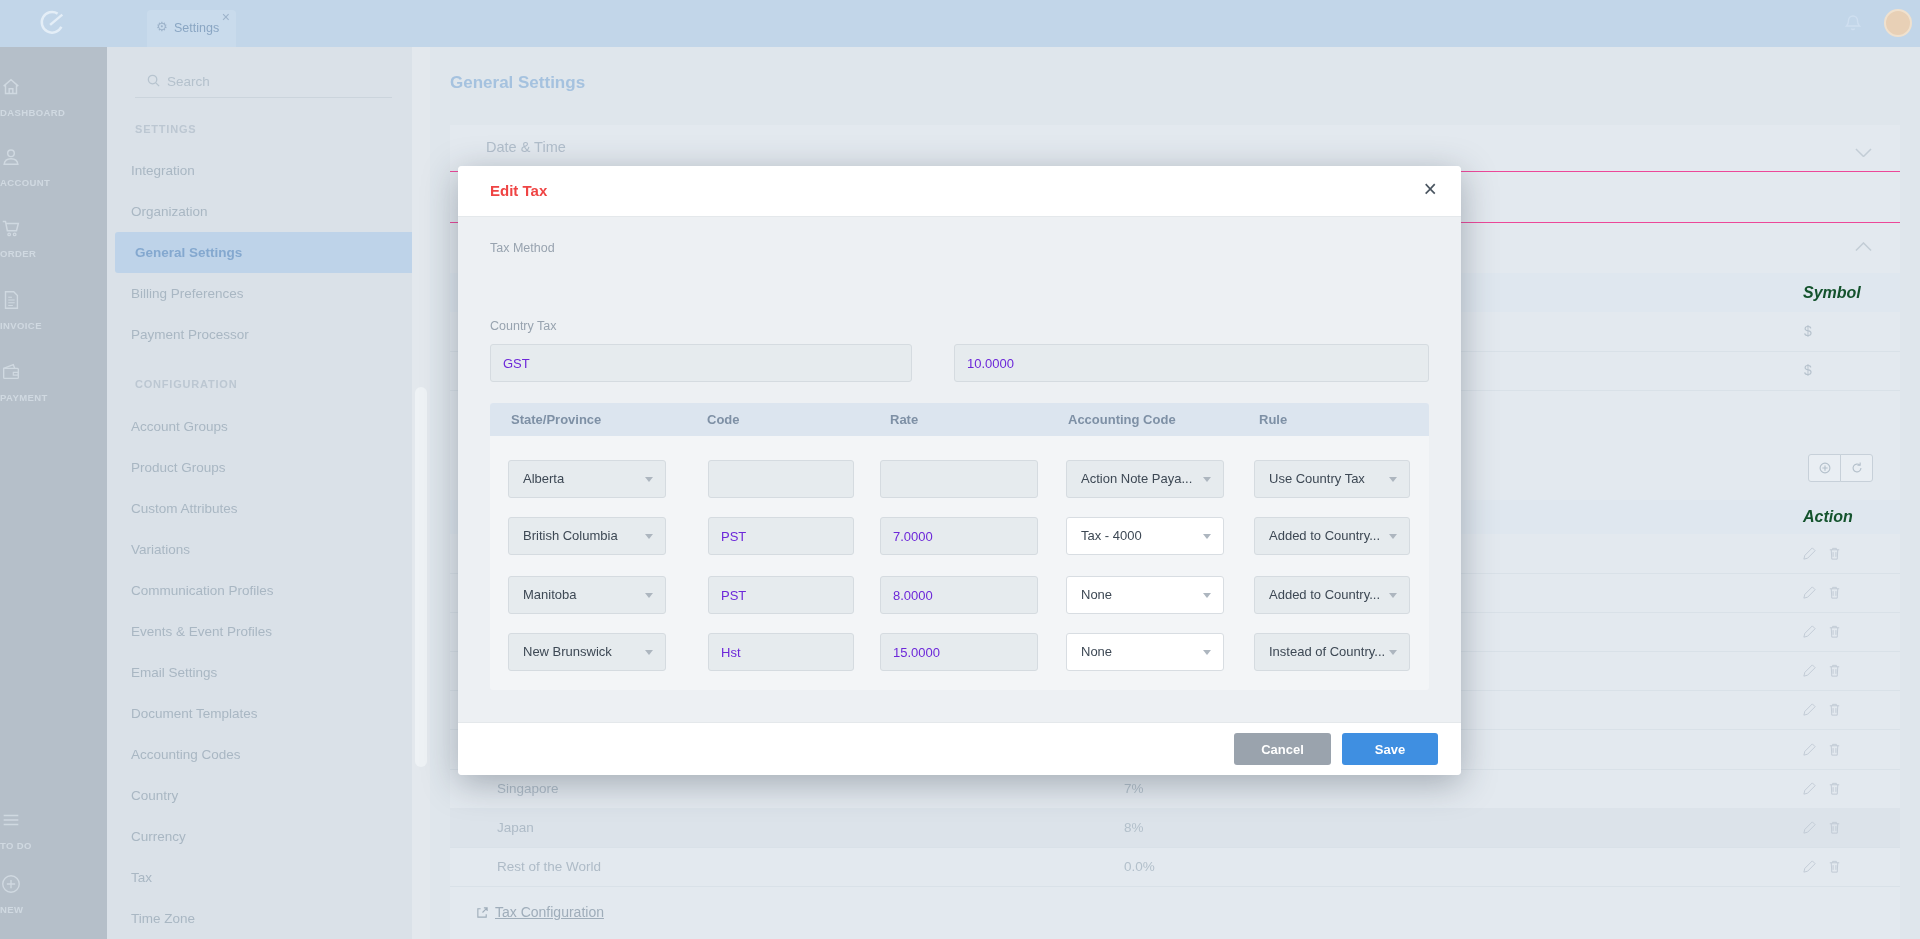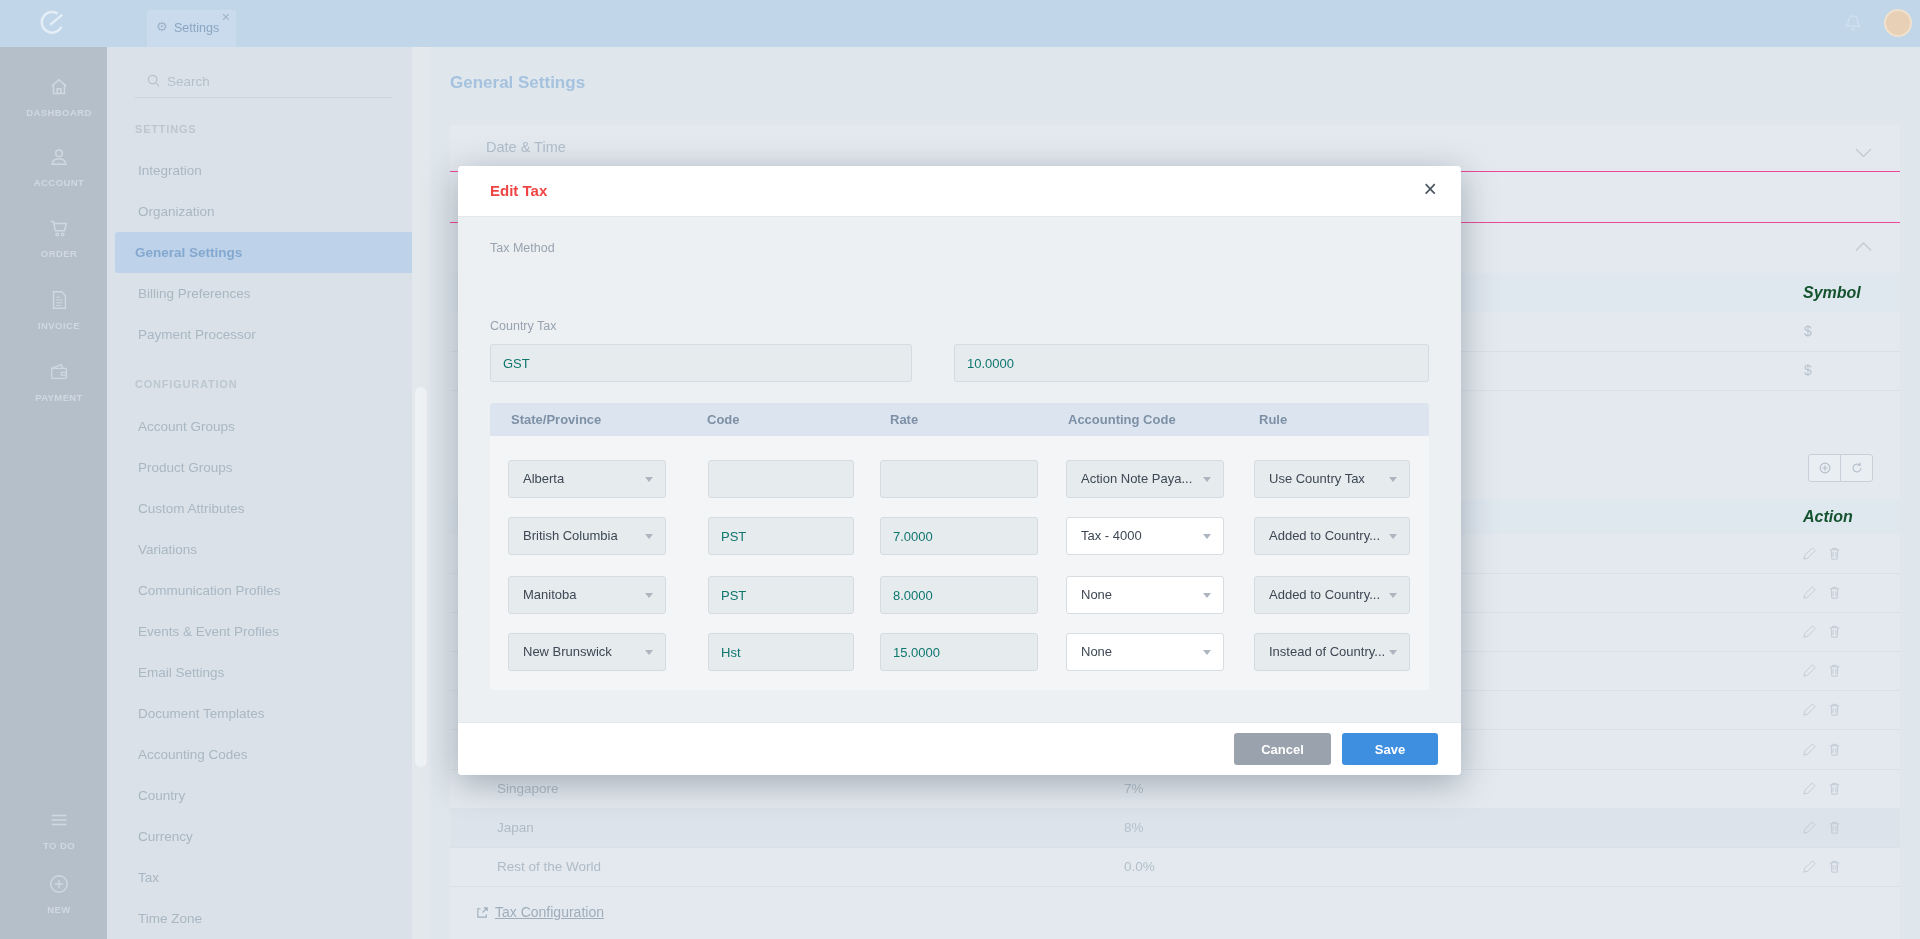--- a/index.html
+++ b/index.html
@@ -11,33 +11,33 @@
   .logo{position:absolute;left:37px;top:8px;width:30px;height:30px;color:#e4eef7;}
   .tab{position:absolute;left:147px;top:10px;width:89px;height:37px;background:#c9dbec;border-radius:4px 4px 0 0;}
   .tab .gear{position:absolute;left:9px;top:9px;font-size:13px;color:#9db3ca;}
   .tab .tlabel{position:absolute;left:27px;top:11px;font-size:12.5px;color:#8aa6c3;}
   .tab .tclose{position:absolute;right:6px;top:0px;font-size:14px;color:#9db3ca;cursor:pointer;line-height:14px;}
   .bell{position:absolute;left:1843px;top:13px;width:20px;height:20px;color:#cfdff0;}
   .avatar{position:absolute;left:1884px;top:9px;width:28px;height:28px;border-radius:50%;background:#e8d0b6;border:2px solid #f0e1ce;box-sizing:border-box;}
 
   
   .rail{position:absolute;left:0;top:47px;width:107px;bottom:0;background:#b5bfc9;}
-  .rail-item{position:absolute;width:118px;text-align:center;color:#d0d9e1;}
+  .rail-item{position:absolute;width:118px;color:#d0d9e1;}
   .rail-item svg{width:22px;height:22px;display:inline-block;}
   .rail-item .rlabel{font-size:9.5px;font-weight:bold;letter-spacing:.4px;margin-top:5px;color:#d0d9e1;}
 
   
   .sidebar{position:absolute;left:107px;top:47px;width:323px;bottom:0;background:#dae1e8;}
   .s-search-icon{position:absolute;left:39px;top:26px;width:15px;height:15px;color:#b7c4cf;}
   .s-search{position:absolute;left:58px;top:21px;width:200px;height:24px;border:none;background:transparent;outline:none;font-size:13.5px;color:#b4c1cc;font-family:inherit;}
   .s-search::placeholder{color:#b4c1cc;opacity:1;}
   .s-search-line{position:absolute;left:28px;top:50px;width:257px;height:1px;background:#cbd4dc;}
   .s-head{position:absolute;left:28px;font-size:11px;font-weight:bold;letter-spacing:.8px;color:#bcc7d2;}
   .s-list{position:absolute;left:0;width:323px;margin:0;padding:0;list-style:none;}
-  .s-list li{height:41px;line-height:41px;padding-left:31px;font-size:13.5px;color:#a9b7c3;cursor:pointer;}
+  .s-list li{height:41px;line-height:41px;padding-left:24px;font-size:13.5px;color:#a9b7c3;cursor:pointer;}
   .s-list li.sel{margin:0 8px;padding-left:20px;background:#bed3e9;border-radius:3px;color:#84a8cf;font-weight:bold;}
   .gutter{position:absolute;left:412px;top:47px;width:18px;bottom:0;background:#e3e8ed;}
   .gthumb{position:absolute;left:3px;top:340px;width:12px;height:380px;border-radius:6px;background:#eef2f5;}
 
   
   .main{position:absolute;left:430px;top:47px;right:0;bottom:0;background:#dfe6ec;}
   .m-title{position:absolute;left:20px;top:26px;font-size:17px;font-weight:bold;color:#a5c2df;}
   .card{position:absolute;left:20px;top:78px;right:20px;bottom:0;background:#e3e9ef;}
   .secrow{position:absolute;left:0;right:0;border-bottom:1px solid #ec4899;}
   .seclabel{font-size:14.5px;color:#b1becb;position:absolute;left:36px;}
@@ -65,21 +65,21 @@
   .mhead{position:absolute;left:0;top:0;right:0;height:50px;background:#fff;border-bottom:1px solid #e4e8eb;border-radius:4px 4px 0 0;}
   .mtitle{position:absolute;left:32px;top:0;line-height:50px;font-size:15px;font-weight:bold;color:#ef4444;}
   .mclose{position:absolute;right:24px;top:12px;font-size:23px;font-weight:300;color:#4a5560;cursor:pointer;line-height:23px;}
   .mbody{position:absolute;left:0;top:50px;right:0;bottom:52px;}
   .flabel{position:absolute;font-size:12.5px;color:#98a3af;}
   .dd{position:absolute;height:38px;border-radius:3px;box-sizing:border-box;cursor:pointer;}
   .dd>span{display:block;padding:0 26px 0 14px;line-height:36px;font-size:13px;color:#3d4854;white-space:nowrap;overflow:hidden;}
   .dd::after{content:"";position:absolute;right:12px;top:16px;border-left:4px solid transparent;border-right:4px solid transparent;border-top:5px solid #adb6bf;}
   .dd.white{background:#fff;border:1px solid #d8dde2;}
   .dd.gray{background:#e6ebee;border:1px solid #d5dbe0;}
-  .tin{position:absolute;height:38px;border-radius:3px;box-sizing:border-box;background:#e6ebee;border:1px solid #d5dbe0;padding:0 12px;font-size:13px;color:#0f766e;font-family:inherit;outline:none;}
+  .tin{position:absolute;height:38px;border-radius:3px;box-sizing:border-box;background:#e6ebee;border:1px solid #d5dbe0;padding:0 12px;font-size:13px;color:#6d28d9;font-family:inherit;outline:none;}
   .mtable{position:absolute;left:32px;top:187px;width:939px;height:287px;background:#f3f5f7;border-radius:3px;}
   .mthead{position:absolute;left:0;top:0;right:0;height:33px;background:#dce5ef;border-radius:3px 3px 0 0;}
   .mth{position:absolute;line-height:33px;font-size:13px;font-weight:bold;color:#7e90a5;}
   .trow{position:absolute;left:0;right:0;height:38px;}
   .c1{left:18px;width:158px;}
   .c2{left:218px;width:146px;}
   .c3{left:390px;width:158px;}
   .c4{left:576px;width:158px;}
   .c5{left:764px;width:156px;}
   .mfoot{position:absolute;left:0;bottom:0;right:0;height:52px;background:#fff;border-top:1px solid #e4e8eb;border-radius:0 0 4px 4px;}

